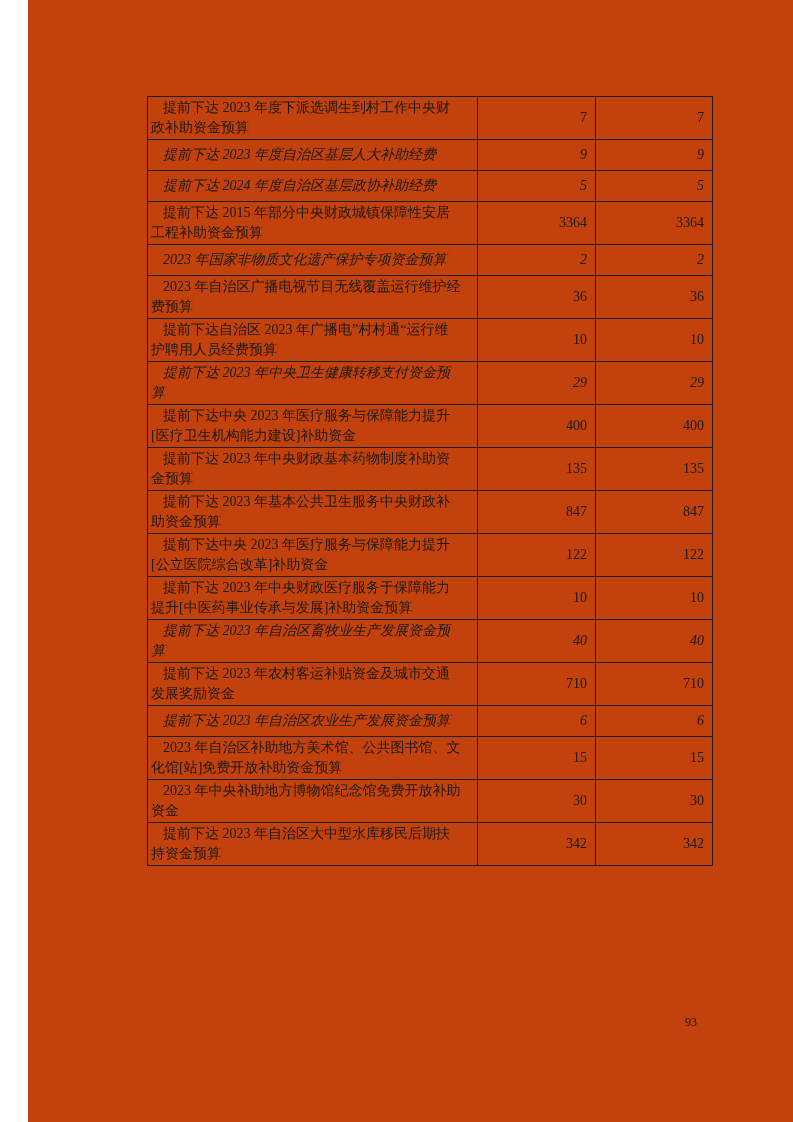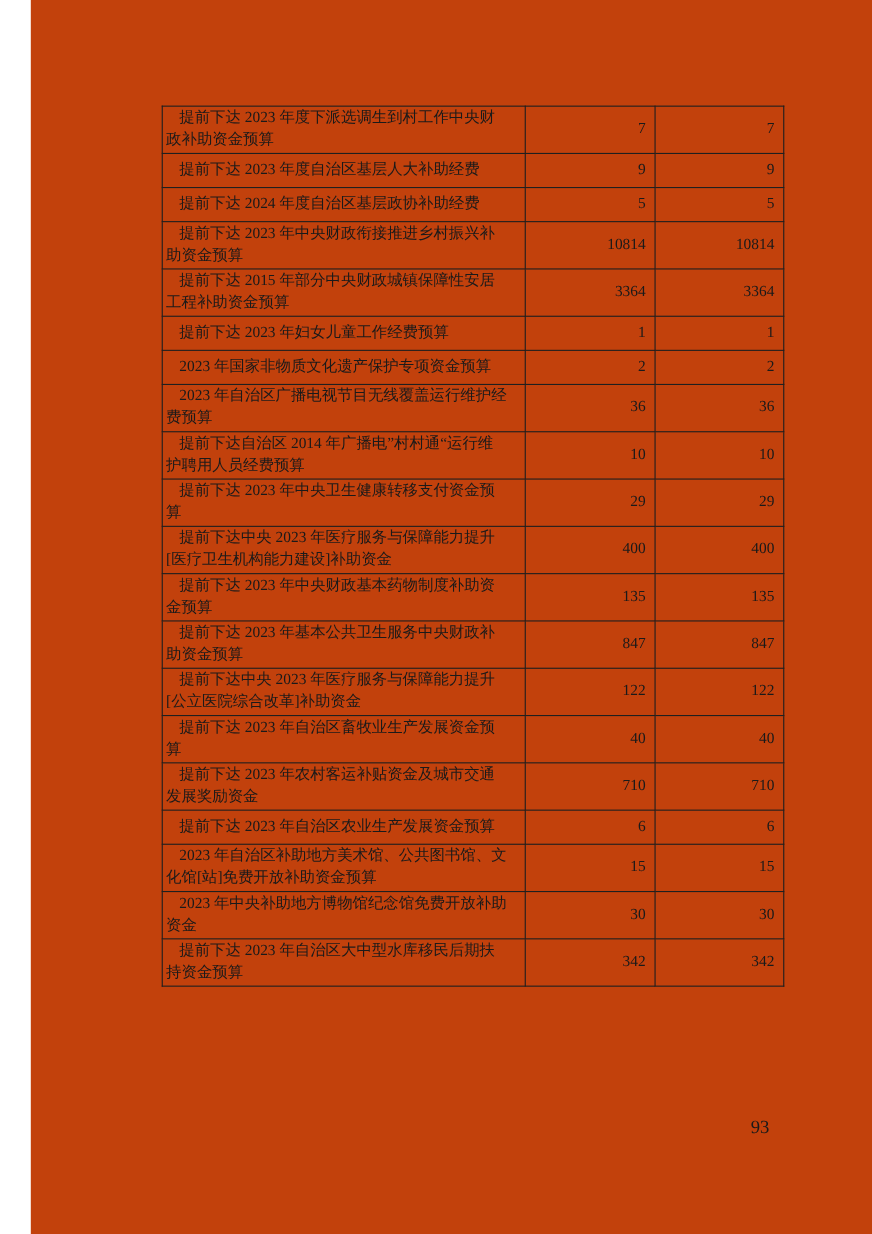--- a/index.html
+++ b/index.html
@@ -26,40 +26,40 @@
     table-layout: fixed;
   }
   table.budget-table td {
     border: 1px solid #1f1f1f;
     box-sizing: border-box;
     overflow: hidden;
     vertical-align: middle;
     font-size: 14px;
     line-height: 20px;
   }
-  tr.row-single td { height: 31px; }
+  tr.row-single td { height: 31px; font-style: italic; }
   tr.row-double td { height: 42px; }
   td.cell-item {
     padding: 1px 16px 1px 3px;
     text-indent: 12px;
     text-align: left;
     word-break: break-all;
   }
   td.cell-num {
     text-align: right;
     padding-right: 8px;
     font-size: 14.5px;
   }
   .page-number {
     position: absolute;
     left: 645px;
     top: 1015px;
     width: 36px;
     text-align: center;
-    font-size: 17px;
+    font-size: 12px;
     color: #1a1a1a;
   }
 </style>
 </head>
 <body>
 
 <div class="page">
 
   <table class="budget-table">
     <colgroup>
@@ -77,46 +77,36 @@
           <td class="cell-item">提前下达 2023 年度自治区基层人大补助经费</td>
           <td class="cell-num">9</td>
           <td class="cell-num">9</td>
         </tr>
         <tr class="row-single">
           <td class="cell-item">提前下达 2024 年度自治区基层政协补助经费</td>
           <td class="cell-num">5</td>
           <td class="cell-num">5</td>
         </tr>
         <tr class="row-double">
-          <td class="cell-item">提前下达 2023 年中央财政衔接推进乡村振兴补助资金预算</td>
-          <td class="cell-num">10814</td>
-          <td class="cell-num">10814</td>
-        </tr>
-        <tr class="row-double">
           <td class="cell-item">提前下达 2015 年部分中央财政城镇保障性安居工程补助资金预算</td>
           <td class="cell-num">3364</td>
           <td class="cell-num">3364</td>
-        </tr>
-        <tr class="row-single">
-          <td class="cell-item">提前下达 2023 年妇女儿童工作经费预算</td>
-          <td class="cell-num">1</td>
-          <td class="cell-num">1</td>
         </tr>
         <tr class="row-single">
           <td class="cell-item">2023 年国家非物质文化遗产保护专项资金预算</td>
           <td class="cell-num">2</td>
           <td class="cell-num">2</td>
         </tr>
         <tr class="row-double">
           <td class="cell-item">2023 年自治区广播电视节目无线覆盖运行维护经费预算</td>
           <td class="cell-num">36</td>
           <td class="cell-num">36</td>
         </tr>
         <tr class="row-double">
-          <td class="cell-item">提前下达自治区 2014 年广播电”村村通“运行维护聘用人员经费预算</td>
+          <td class="cell-item">提前下达自治区 2023 年广播电”村村通“运行维护聘用人员经费预算</td>
           <td class="cell-num">10</td>
           <td class="cell-num">10</td>
         </tr>
         <tr class="row-single">
           <td class="cell-item">提前下达 2023 年中央卫生健康转移支付资金预算</td>
           <td class="cell-num">29</td>
           <td class="cell-num">29</td>
         </tr>
         <tr class="row-double">
           <td class="cell-item">提前下达中央 2023 年医疗服务与保障能力提升[医疗卫生机构能力建设]补助资金</td>
@@ -130,20 +120,25 @@
         </tr>
         <tr class="row-double">
           <td class="cell-item">提前下达 2023 年基本公共卫生服务中央财政补助资金预算</td>
           <td class="cell-num">847</td>
           <td class="cell-num">847</td>
         </tr>
         <tr class="row-double">
           <td class="cell-item">提前下达中央 2023 年医疗服务与保障能力提升[公立医院综合改革]补助资金</td>
           <td class="cell-num">122</td>
           <td class="cell-num">122</td>
+        </tr>
+        <tr class="row-double">
+          <td class="cell-item">提前下达 2023 年中央财政医疗服务于保障能力提升[中医药事业传承与发展]补助资金预算</td>
+          <td class="cell-num">10</td>
+          <td class="cell-num">10</td>
         </tr>
         <tr class="row-single">
           <td class="cell-item">提前下达 2023 年自治区畜牧业生产发展资金预算</td>
           <td class="cell-num">40</td>
           <td class="cell-num">40</td>
         </tr>
         <tr class="row-double">
           <td class="cell-item">提前下达 2023 年农村客运补贴资金及城市交通发展奖励资金</td>
           <td class="cell-num">710</td>
           <td class="cell-num">710</td>

